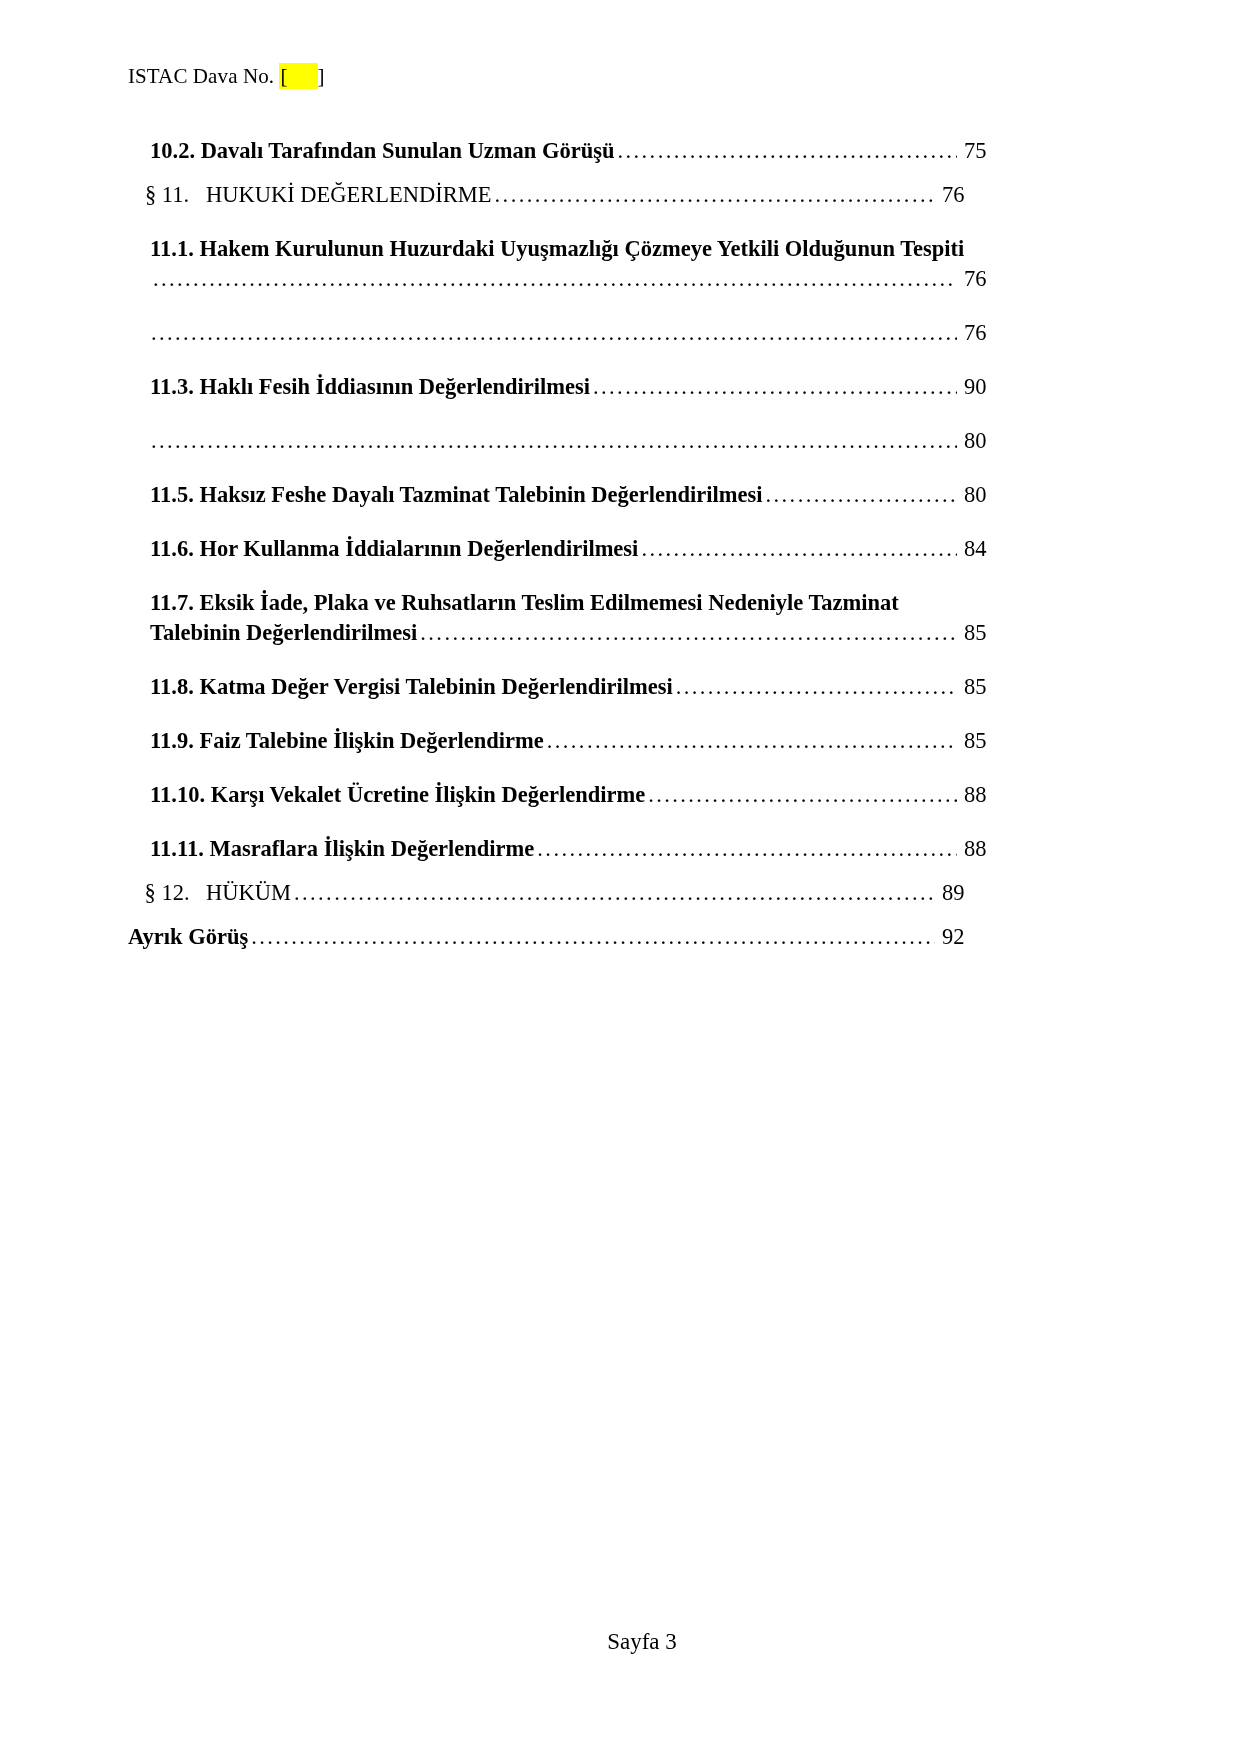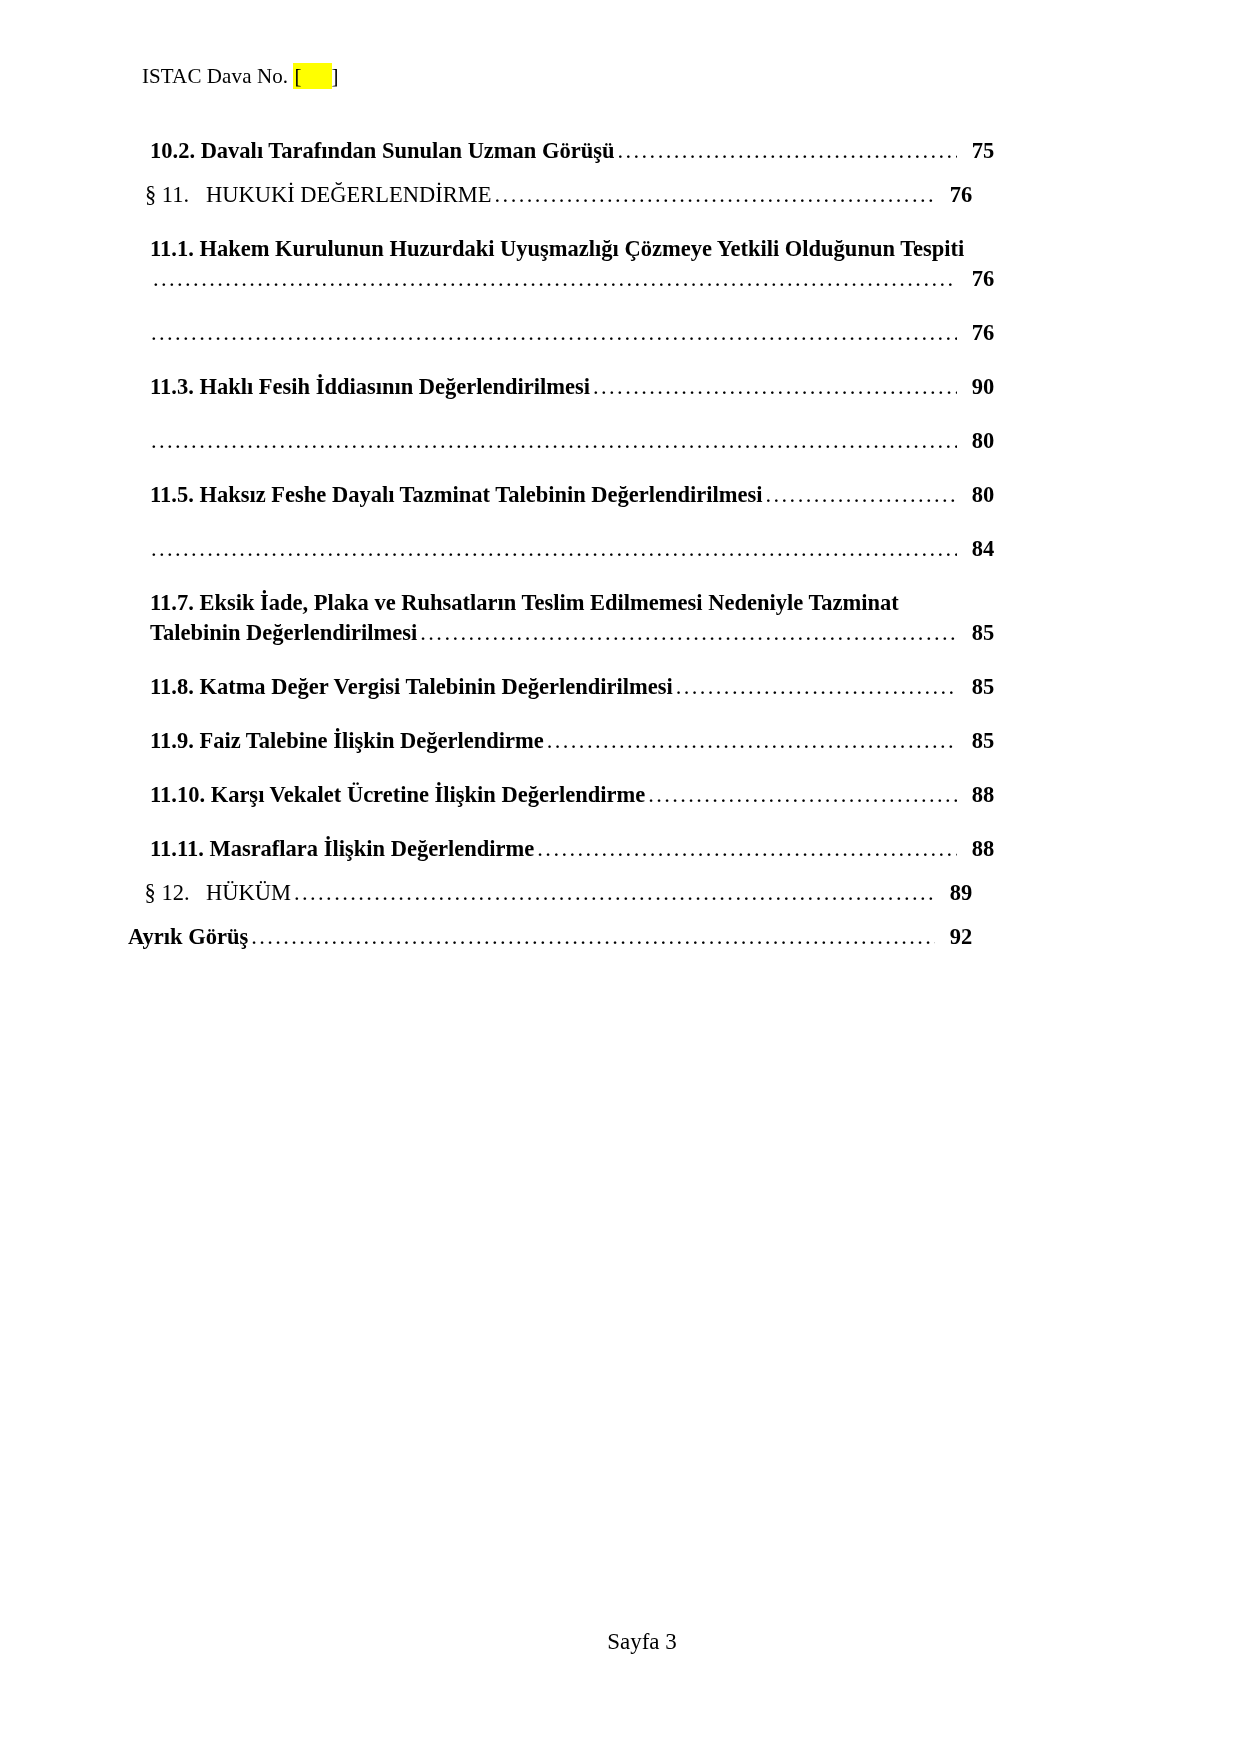--- a/index.html
+++ b/index.html
@@ -26,21 +26,20 @@
 
   
   .doc-header {
     position: absolute;
     top: 62px;
     left: 128px;
     font-size: 21px;
     line-height: 28px;
     white-space: nowrap;
     letter-spacing: 0.1px;
-    margin-left: 14px;
   }
   .hl-blank {
     display: inline-block;
     background: #ffff00;
     width: 30px;
     height: 19px;
     vertical-align: -3px;
   }
   .hl-wrap {
     background: #ffff00;
@@ -112,22 +111,22 @@
     font-size: 22.5px;
     letter-spacing: 2.4px;
     line-height: 22px;
     white-space: nowrap;
     color: #000;
   }
 
   .toc-page {
     flex: 0 0 auto;
     width: 38px;
-    text-align: center;
-    font-weight: 700;
+    text-align: left;
+    font-weight: 400;
     white-space: nowrap;
     padding-left: 6px;
   }
 
   
   .toc-entry.wrapped {
     display: block;
     margin-bottom: 14px;
   }
   .toc-entry.wrapped .line-first {
@@ -206,20 +205,21 @@
       <span class="toc-page">80</span>
     </div>
 
     <div class="toc-entry level2">
       <span class="toc-title">11.5. Haksız Feshe Dayalı Tazminat Talebinin Değerlendirilmesi</span>
       <span class="leader"></span>
       <span class="toc-page">80</span>
     </div>
 
     <div class="toc-entry level2">
+      <span class="toc-title">11.6. Hor Kullanma İddialarının Değerlendirilmesi</span>
       <span class="leader"></span>
       <span class="toc-page">84</span>
     </div>
 
     <div class="toc-entry level2 wrapped">
       <span class="line-first">11.7. Eksik İade, Plaka ve Ruhsatların Teslim Edilmemesi Nedeniyle Tazminat</span>
       <span class="line-second">
         <span class="toc-title">Talebinin Değerlendirilmesi</span>
         <span class="leader"></span>
         <span class="toc-page">85</span>

